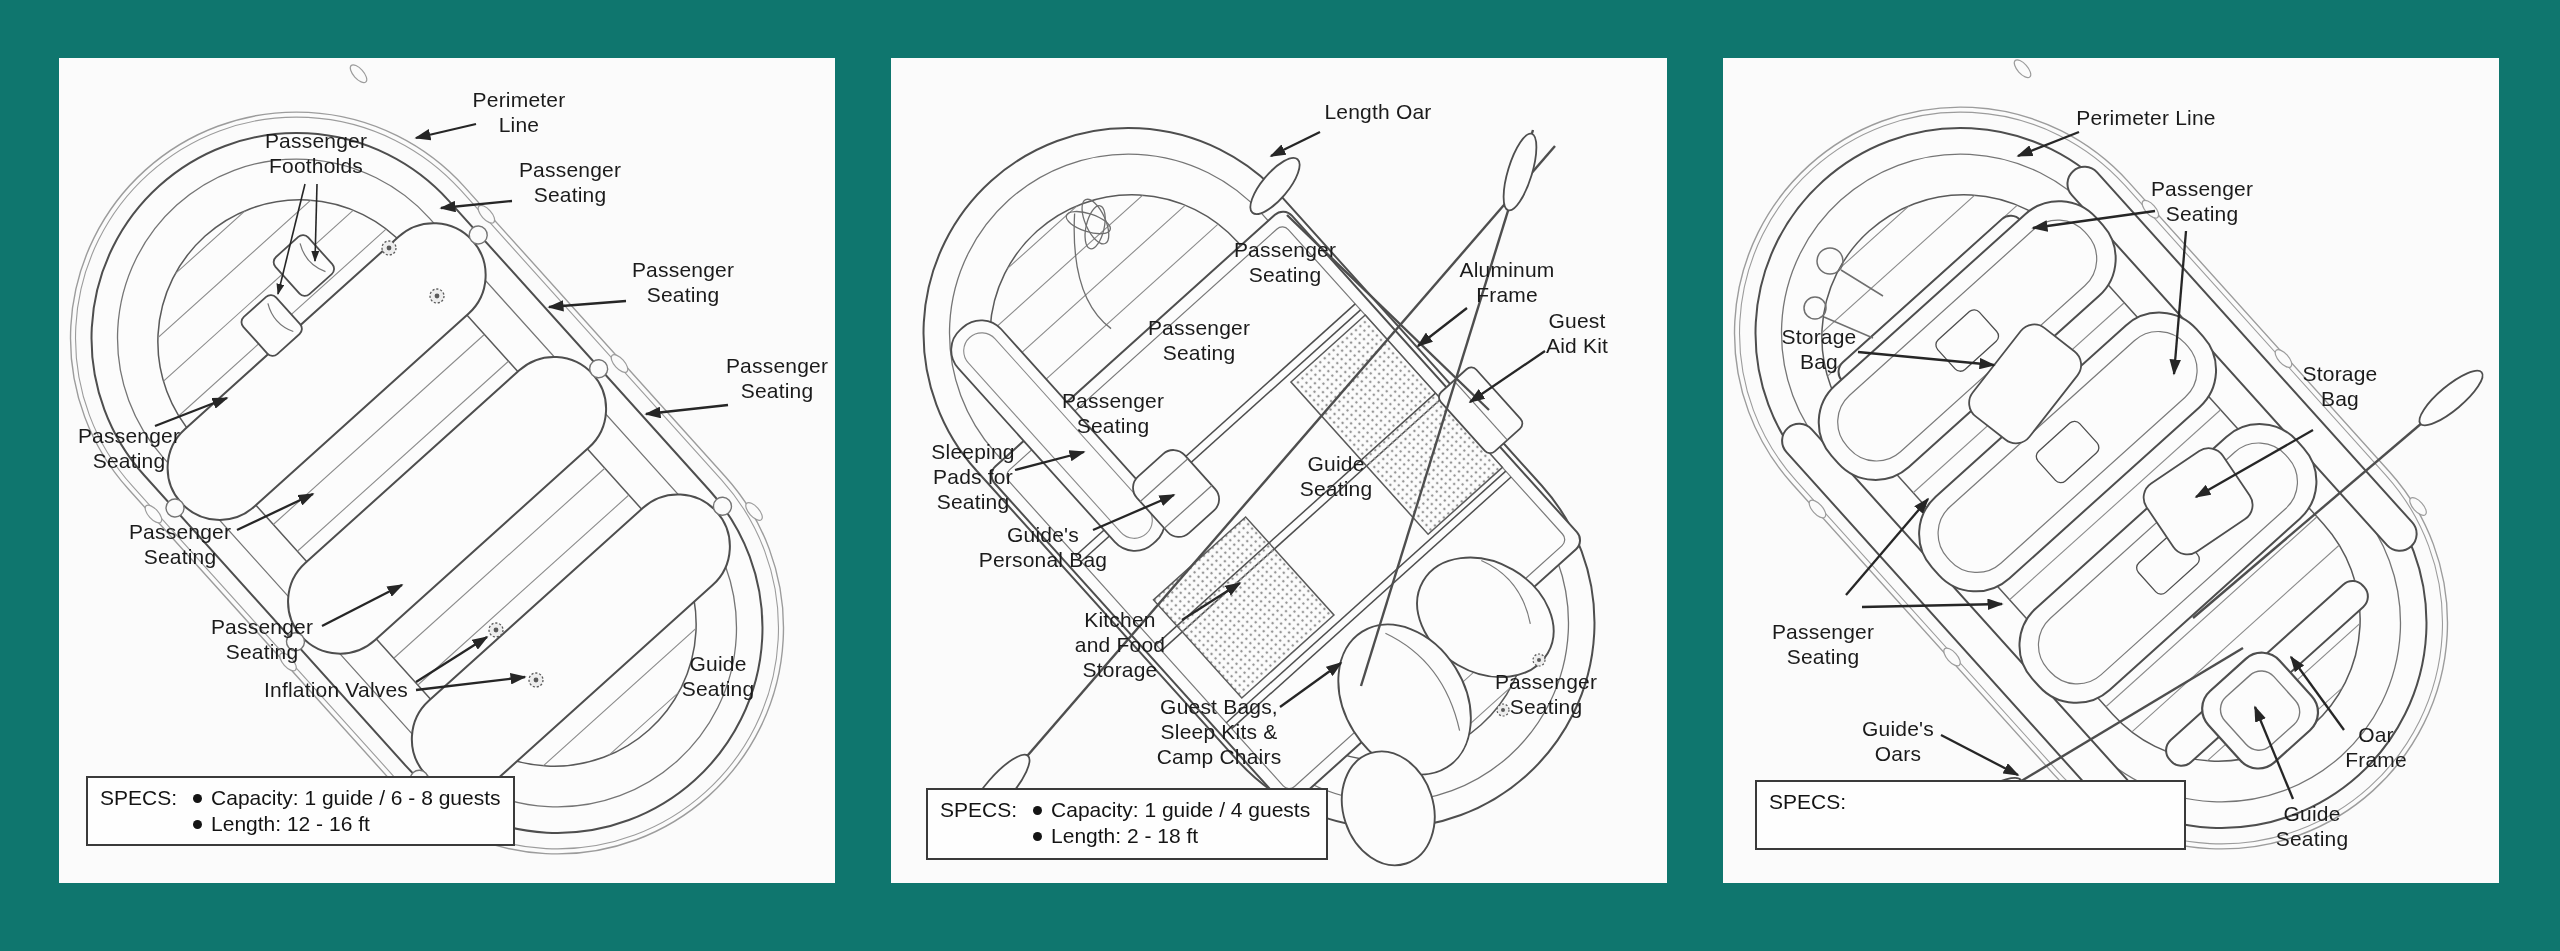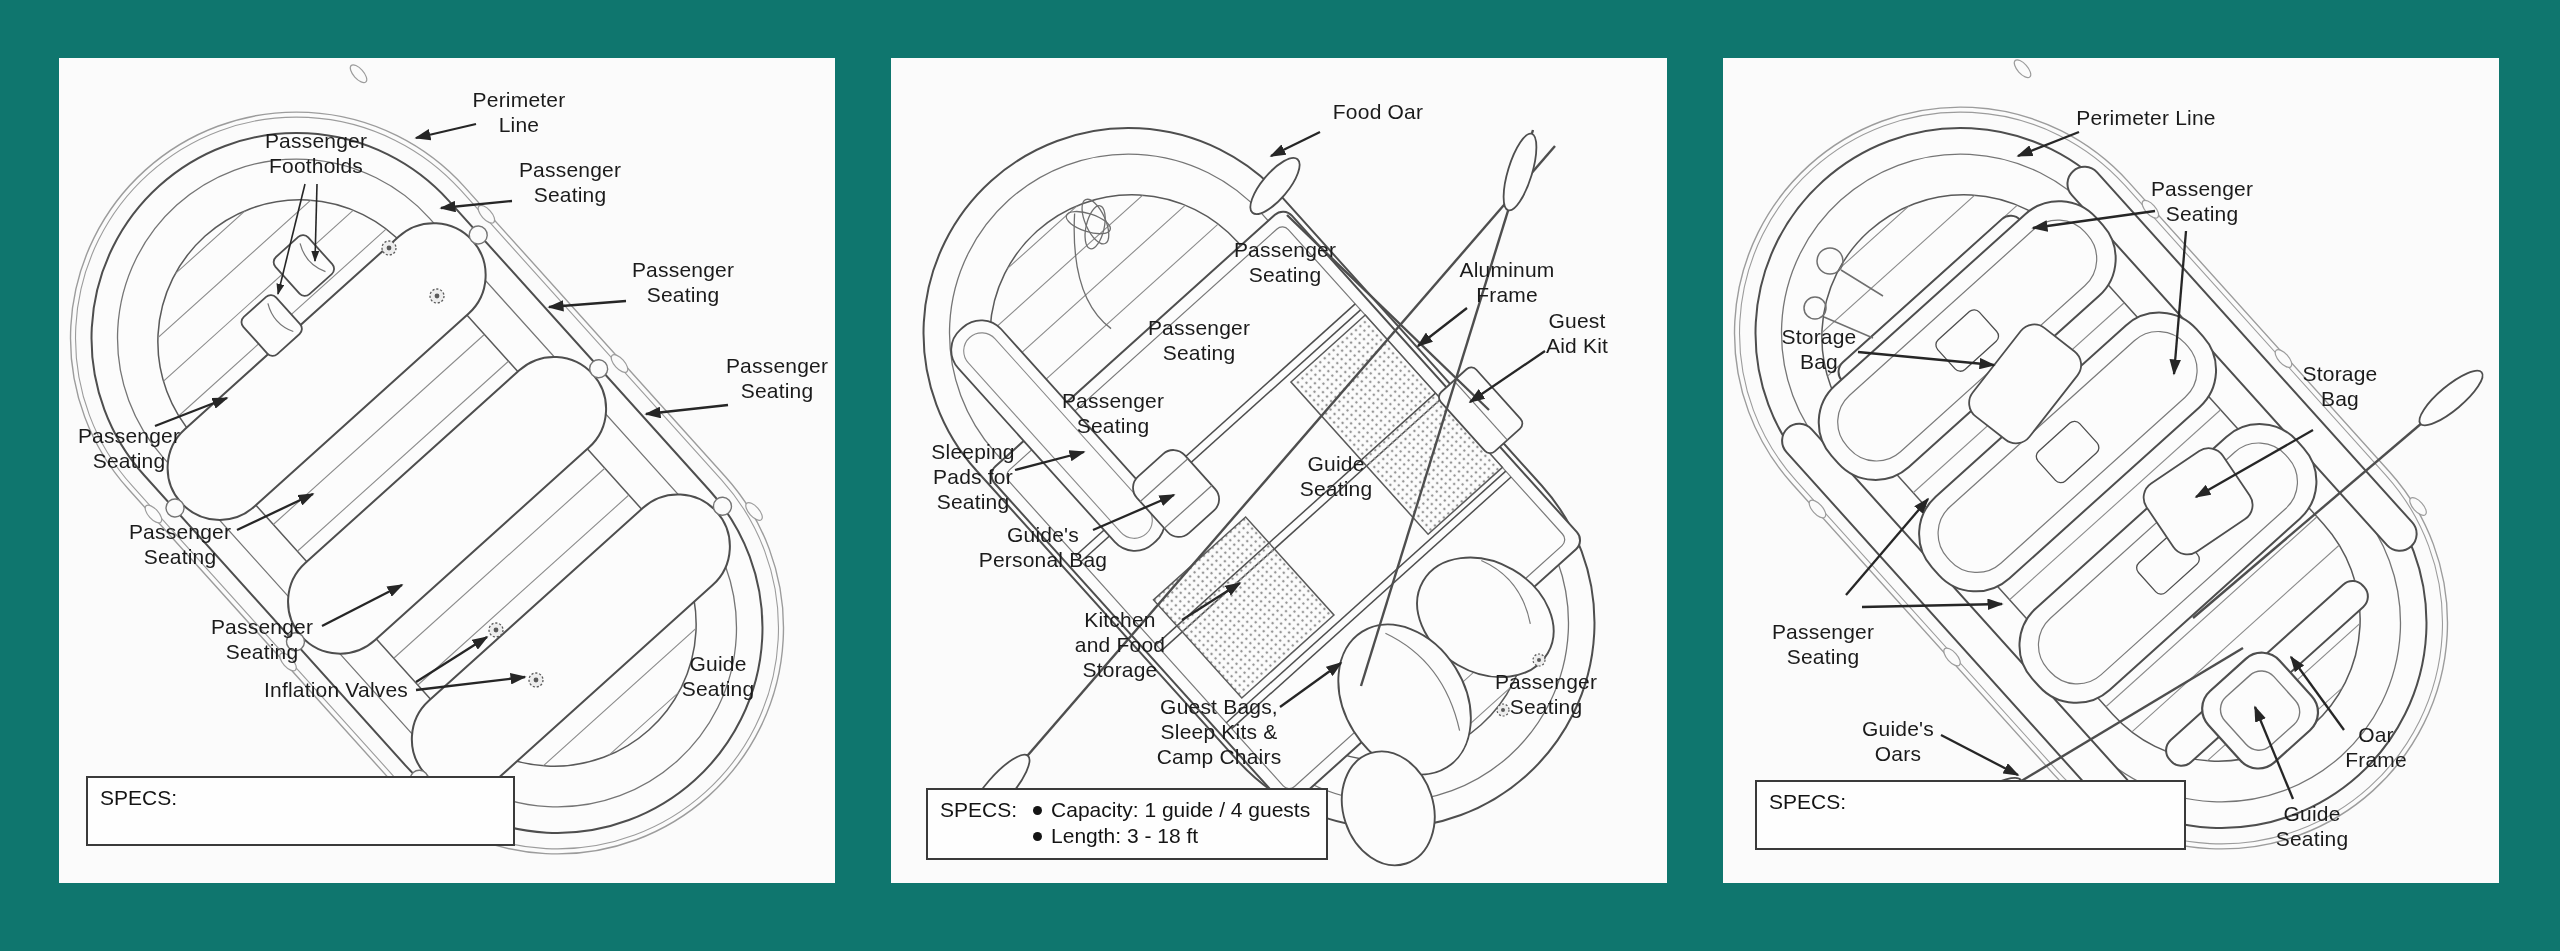--- a/index.html
+++ b/index.html
@@ -109,20 +109,30 @@
 Seating</div>
     <div class="lbl" style="left:121px;top:486px">Passenger
 Seating</div>
     <div class="lbl" style="left:203px;top:581px">Passenger
 Seating</div>
     <div class="lbl" style="left:277px;top:631px">Inflation Valves</div>
     <div class="lbl" style="left:659px;top:618px">Guide
 Seating</div>
     <div class="specs" style="left:27px;top:718px;width:429px;height:70px">
       <span class="specs-h">SPECS:</span>
+      <div class="specs-items">
+        <div class="specs-line">
+            <span class="bullet"></span>
+            <span>Capacity: 1 guide / 6 - 8 guests</span>
+          </div>
+        <div class="specs-line">
+            <span class="bullet"></span>
+            <span>Length: 12 - 16 ft</span>
+          </div>
+      </div>
     </div>
   </div>
 
   <div class="panel" style="left:891px">
     <svg class="art" width="776" height="825" viewBox="0 0 776 825">
       <defs>
         <marker id="ah2" markerWidth="7" markerHeight="5" refX="6.3" refY="2.5" orient="auto">
           <path d="M0,0 L7,2.5 L0,5 Z" fill="#262626"></path>
         </marker>
         <clipPath id="p2floor">
@@ -189,21 +199,21 @@
       <g stroke="#262626" stroke-width="2.3" fill="none">
         <line x1="429" y1="74" x2="380" y2="98" marker-end="url(#ah2)"></line>
         <line x1="576" y1="250" x2="527" y2="288" marker-end="url(#ah2)"></line>
         <line x1="654" y1="293" x2="579" y2="344" marker-end="url(#ah2)"></line>
         <line x1="124" y1="412" x2="193" y2="394" marker-end="url(#ah2)"></line>
         <line x1="202" y1="472" x2="283" y2="437" marker-end="url(#ah2)"></line>
         <line x1="291" y1="562" x2="349" y2="525" marker-end="url(#ah2)"></line>
         <line x1="389" y1="649" x2="450" y2="605" marker-end="url(#ah2)"></line>
       </g>
     </svg>
-    <div class="lbl" style="left:487px;top:53px">Food Oar</div>
+    <div class="lbl" style="left:487px;top:53px">Length Oar</div>
     <div class="lbl" style="left:394px;top:204px">Passenger
 Seating</div>
     <div class="lbl" style="left:616px;top:224px">Aluminum
 Frame</div>
     <div class="lbl" style="left:686px;top:275px">Guest Aid Kit</div>
     <div class="lbl" style="left:308px;top:282px">Passenger
 Seating</div>
     <div class="lbl" style="left:222px;top:355px">Passenger
 Seating</div>
     <div class="lbl" style="left:82px;top:418px">Sleeping
@@ -223,21 +233,21 @@
 Seating</div>
     <div class="specs" style="left:35px;top:730px;width:402px;height:72px">
       <span class="specs-h">SPECS:</span>
       <div class="specs-items">
         <div class="specs-line">
             <span class="bullet"></span>
             <span>Capacity: 1 guide / 4 guests</span>
           </div>
         <div class="specs-line">
             <span class="bullet"></span>
-            <span>Length: 3 - 18 ft</span>
+            <span>Length: 2 - 18 ft</span>
           </div>
       </div>
     </div>
   </div>
 
   <div class="panel" style="left:1723px">
     <svg class="art" width="776" height="825" viewBox="0 0 776 825">
       <defs>
         <marker id="ah3" markerWidth="7" markerHeight="5" refX="6.3" refY="2.5" orient="auto">
           <path d="M0,0 L7,2.5 L0,5 Z" fill="#262626"></path>

